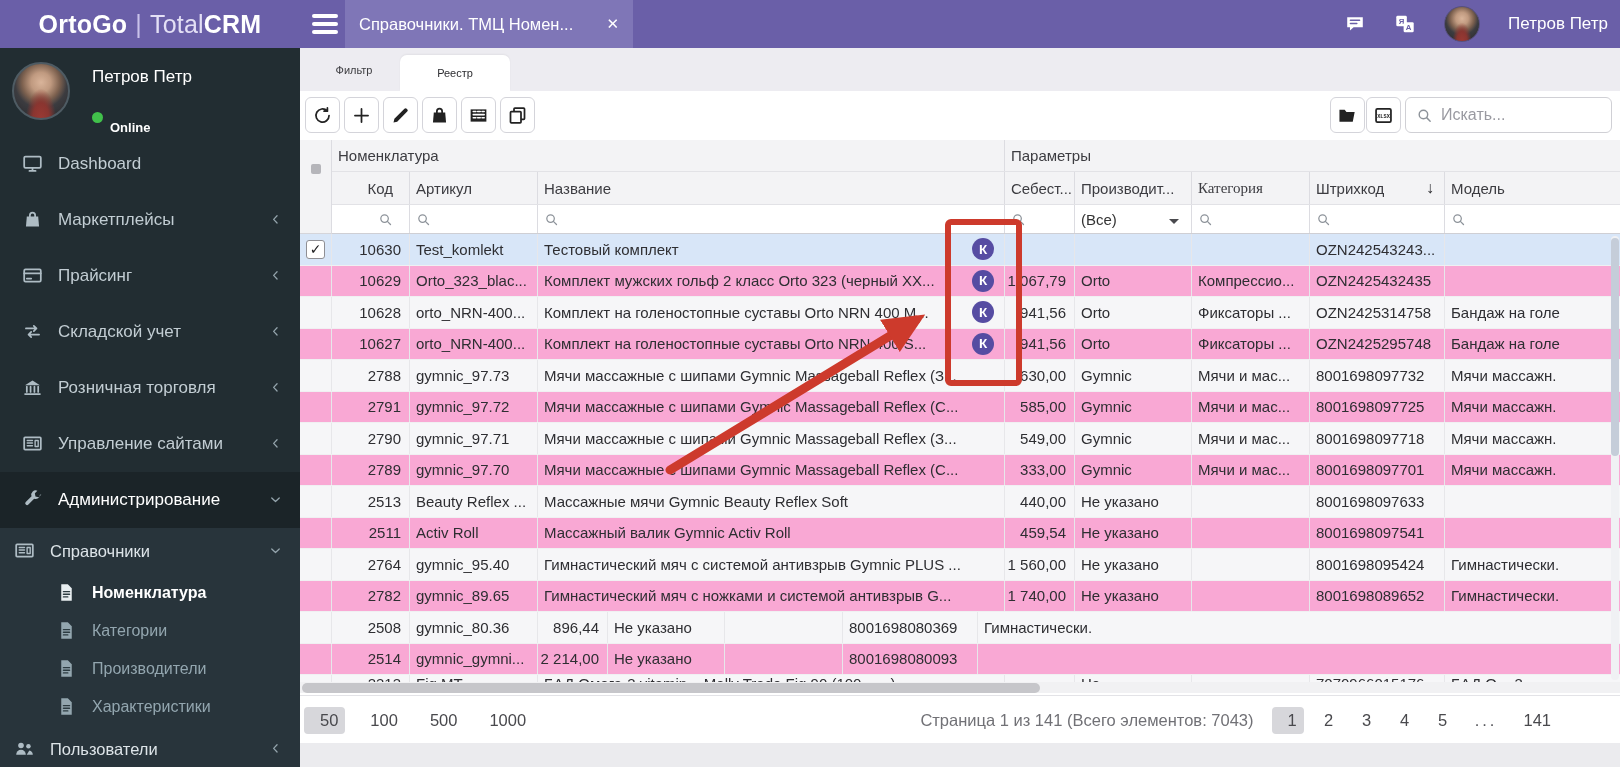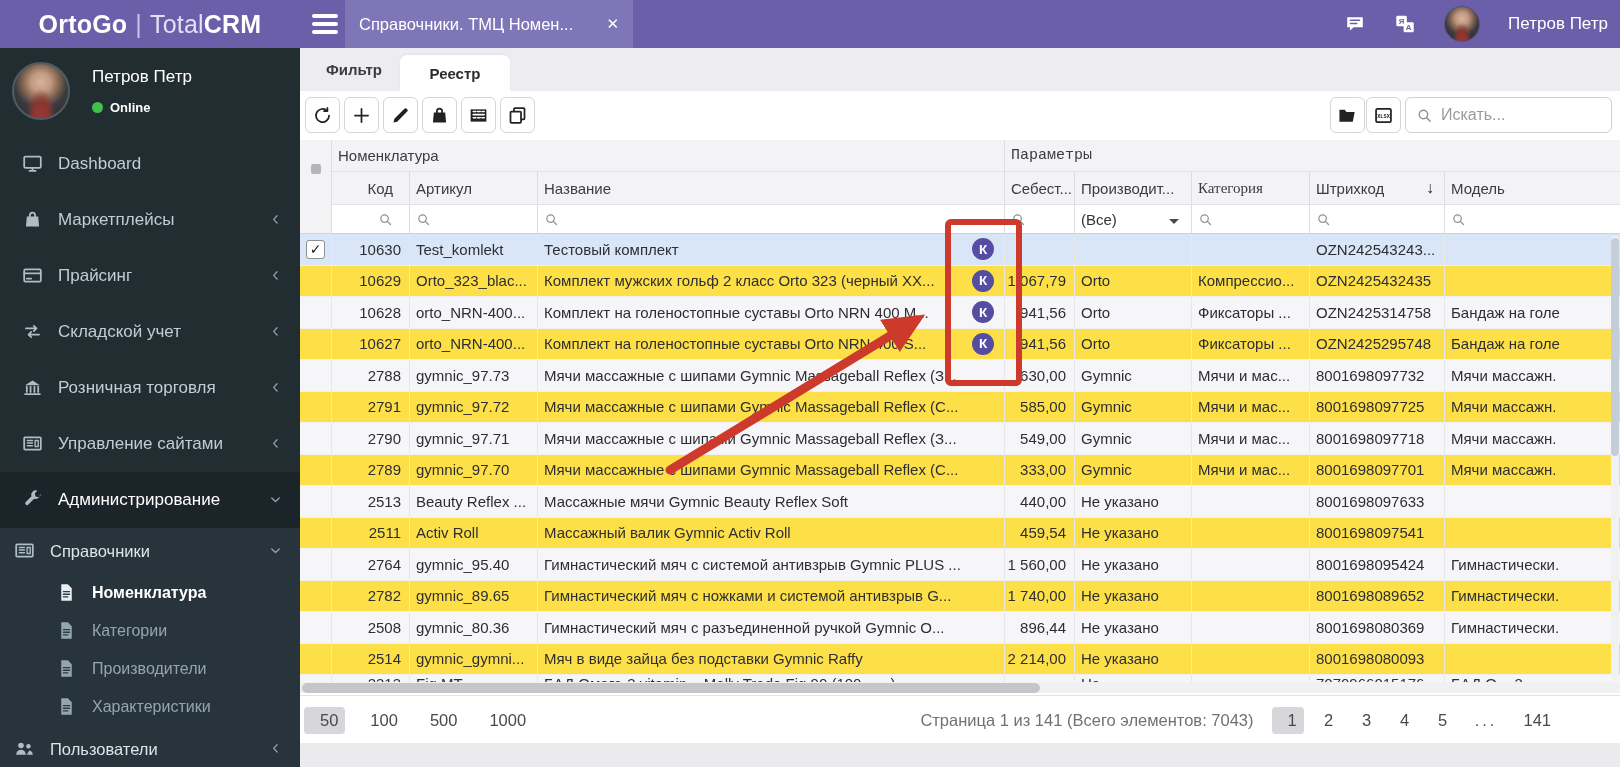--- a/index.html
+++ b/index.html
@@ -26,21 +26,21 @@
   .avatar.sm { width:36px; height:36px; }
   .topbar-right .uname { font-size:17px; }
 
   
   .sidebar { position:absolute; left:0; top:48px; width:300px; height:719px; background:#222d32; z-index:5; overflow:hidden; }
   .user-panel { position:relative; height:88px; }
   .user-panel .avatar.lg { position:absolute; left:12px; top:14px; width:58px; height:58px; border:2px solid #4e5b63; }
   .user-panel .pname { position:absolute; left:92px; top:19px; color:#fff; font-size:17px; }
   .user-panel .status { position:absolute; left:92px; top:52px; display:flex; align-items:center; gap:7px; }
   .user-panel .dot { width:11px; height:11px; border-radius:50%; background:#41c14b; }
-  .user-panel .stxt { color:#fff; font-size:13px; font-weight:bold; }
+  .user-panel .stxt { color:#fff; font-size:13px; font-weight:bold;margin-top:20px; }
 
   .menu { display:block; }
   .mitem { display:flex; align-items:center; color:#c2cdd3; cursor:pointer; }
   .mitem .micon { width:24px; height:22px; margin-right:12px; flex:0 0 auto; color:#aebcc4; }
   .mitem .micon svg { width:21px; height:21px; }
   .mitem .mlabel { font-size:17px; white-space:nowrap; flex:1; }
   .mitem .mchev { width:16px; height:16px; margin-right:16px; color:#95a5ad; }
   .mitem .mchev svg { width:15px; height:15px; }
   .mitem.lvl1 { height:56px; padding-left:22px; }
   .mitem.lvl1.open { background:#1b2428; }
@@ -50,21 +50,21 @@
   .mitem.lvl2 .mlabel { color:#dde4e8; font-size:16.5px; }
   .mitem.lvl3 { height:38px; padding-left:56px; }
   .mitem.lvl3 .mlabel { color:#93a6af; font-size:16px; }
   .mitem.lvl3 .micon { color:#93a6af; }
   .mitem.lvl3.active .mlabel { color:#fff; font-weight:bold; }
   .mitem.lvl3.active .micon { color:#e8eef1; }
 
   
   .main { position:absolute; left:300px; top:48px; width:1320px; height:719px; background:#edecf1; }
   .tabs-row { position:absolute; left:0; top:0; width:100%; height:43px; }
-  .tab { position:absolute; display:flex; align-items:center; justify-content:center; font-size:15px; color:#3c3c40; cursor:pointer;font-weight:bold; }
+  .tab { position:absolute; display:flex; align-items:center; justify-content:center; font-size:11px; color:#3c3c40; cursor:pointer; }
   .tab.inactive { left:8px; top:0; width:92px; height:43px; }
   .tab.active { left:100px; top:7px; width:110px; height:36px; background:#fff; border-radius:7px 7px 0 0; color:#2c2c30; box-shadow:0 -1px 2px rgba(0,0,0,.05); }
 
   .panel { position:absolute; left:0; top:43px; width:1320px; height:652px; background:#fff; }
   .bottom-strip { position:absolute; left:0; top:695px; width:1320px; height:24px; background:#ebebee; }
 
   
   .toolbar { position:absolute; left:0; top:0; width:100%; height:49px; }
   .tbtn { position:absolute; top:6px; width:35px; height:36px; background:#fff; border:1px solid #d4d4da; border-radius:6px; display:flex; align-items:center; justify-content:center; color:#222; cursor:pointer; }
   .tbtn svg { width:21px; height:21px; }
@@ -78,38 +78,38 @@
   .grid { position:absolute; left:0; top:49px; width:1320px; height:553px; overflow:hidden; background:#fff; }
   .selhead { position:absolute; left:0; top:0; width:32px; height:94px; background:#f3f3f5; border-right:1px solid #dcdce1; border-bottom:1px solid #d5d5da; }
   .selhead .sq { position:absolute; left:11px; top:24px; width:10px; height:10px; background:#b5b5ba; border-radius:2px; }
   .ghrow { position:absolute; left:32px; right:0; display:flex; }
   .gh1 { top:0; height:32px; background:#f3f3f5; border-bottom:1px solid #e2e2e6; }
   .gh2 { top:32px; height:33px; background:#f3f3f5; border-bottom:1px solid #e2e2e6; }
   .gf  { top:65px; height:29px; background:#fff; border-bottom:1px solid #cfcfd4; }
   .hcell { display:flex; align-items:center; padding:0 6px; font-size:15px; color:#3c3c41; border-right:1px solid #dcdce1; white-space:nowrap; overflow:hidden; }
   .gcell { display:flex; align-items:center; padding:0 6px; font-size:15px; color:#3c3c41; white-space:nowrap; }
   .g-left { width:673px; border-right:1px solid #dcdce1; }
-  .g-right { flex:1;font-family:Liberation Mono, monospace; }
+  .g-right { flex:1; }
   .w-code{width:78px; justify-content:flex-end; padding-right:16px;}
   .w-art{width:128px;}
   .w-name{width:467px;}
   .w-cost{width:70px;}
   .w-prod{width:117px;}
   .w-cat{width:118px;font-family:Liberation Serif, serif;}
   .w-bar{width:135px;}
   .w-model{flex:1; border-right:none;}
   .sort { margin-left:auto; padding-right:4px; font-size:16px; color:#2f2f33; }
   .fic { width:15px; height:15px; color:#8d939a; }
   .fic svg { width:15px; height:15px; }
   .fprod { justify-content:flex-start; }
   .fprod .fval { font-size:15px; color:#333; }
   .caret { width:0; height:0; border:5px solid transparent; border-top-color:#4a4a4e; margin-left:auto; margin-right:6px; margin-top:9px; }
 
   .gbody { position:absolute; left:0; top:94px; width:1320px; }
-  .trow { display:flex; height:31.5px; background:#fde047; border-bottom:1px solid #f0f0f2; cursor:default; }
+  .trow { display:flex; height:31.5px; background:#f9a8d4; border-bottom:1px solid #f0f0f2; cursor:default; }
   .trow:nth-child(odd) { background:#f6f6f8; }   
   .trow.selected { background:#d8e6f8; }
   .trow.partial { height:17px; overflow:hidden; border-bottom:none; }
   .cell { display:flex; align-items:center; padding:0 6px; font-size:15px; color:#2e2e32; white-space:nowrap; overflow:hidden; border-right:1px solid #e7e7ea; }
   .c-sel{width:32px; justify-content:center;}
   .c-code{width:78px; justify-content:flex-end; padding-right:8px;}
   .c-art{width:128px;}
   .c-name{width:467px; position:relative; padding-right:44px;}
   .c-cost{width:70px; justify-content:flex-end; padding-right:8px;}
   .c-prod{width:117px;}
@@ -663,41 +663,33 @@
             <div class="cell c-bar">8001698089652</div>
             <div class="cell c-model">Гимнастически.</div>
           </div>
 
           <div class="trow">
             <div class="cell c-sel">
               
             </div>
             <div class="cell c-code">2508</div>
             <div class="cell c-art">gymnic_80.36</div>
-            <div class="cell c-name">
-              <span>Гимнастический мяч с разъединенной ручкой Gymnic O...</span>
-
-            </div>
             <div class="cell c-cost">896,44</div>
             <div class="cell c-prod">Не указано</div>
             <div class="cell c-cat"></div>
             <div class="cell c-bar">8001698080369</div>
             <div class="cell c-model">Гимнастически.</div>
           </div>
 
           <div class="trow">
             <div class="cell c-sel">
               
             </div>
             <div class="cell c-code">2514</div>
             <div class="cell c-art">gymnic_gymni...</div>
-            <div class="cell c-name">
-              <span>Мяч в виде зайца без подставки Gymnic Raffy</span>
-
-            </div>
             <div class="cell c-cost">2 214,00</div>
             <div class="cell c-prod">Не указано</div>
             <div class="cell c-cat"></div>
             <div class="cell c-bar">8001698080093</div>
             <div class="cell c-model"></div>
           </div>
 
           <div class="trow partial">
             <div class="cell c-sel">
               

